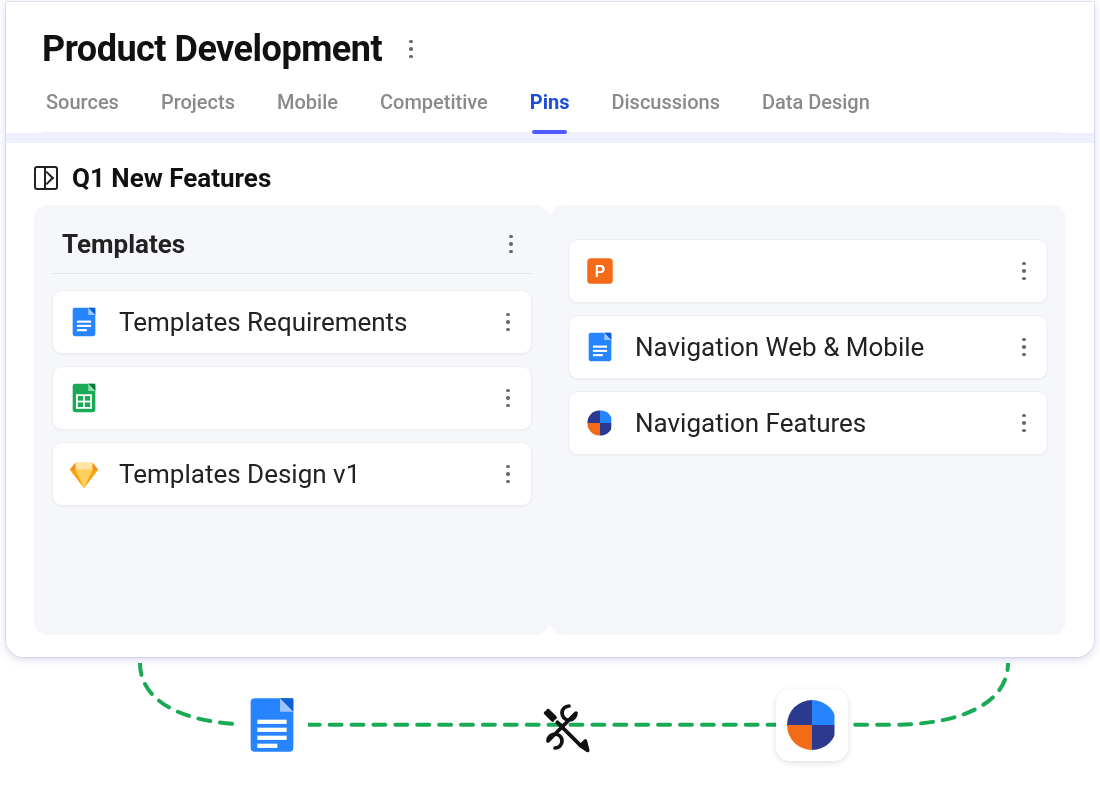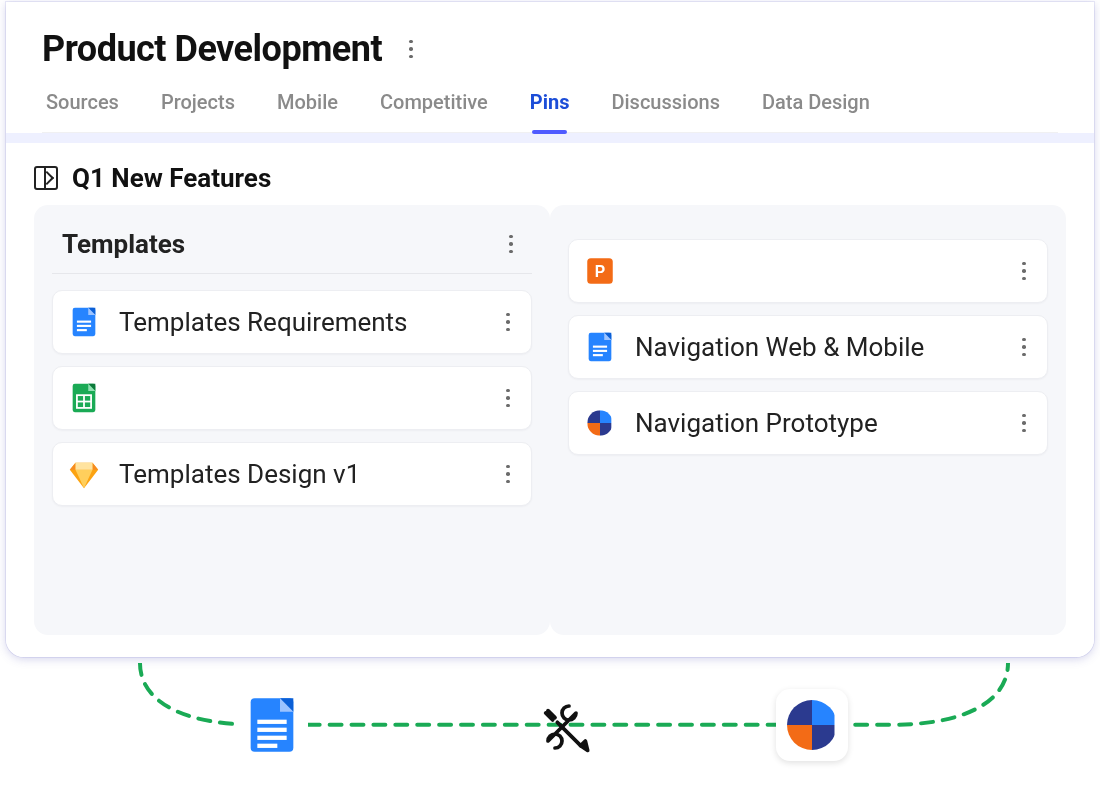--- a/index.html
+++ b/index.html
@@ -321,21 +321,21 @@
                   </defs>
                   <g clip-path="url(#circ1)">
                     <rect x="6" y="6" width="18" height="18" fill="#2b3a8f"></rect>
                     <rect x="24" y="6" width="18" height="18" fill="#2684ff"></rect>
                     <rect x="6" y="24" width="18" height="18" fill="#f36b16"></rect>
                     <rect x="24" y="24" width="18" height="18" fill="#2b3a8f"></rect>
                   </g>
                   <rect x="40" y="6" width="4" height="36" fill="#fff"></rect>
                 </svg>
             </span>
-            <span class="item-label">Navigation Prototype</span>
+            <span class="item-label">Navigation Features</span>
             <div class="kebab">
                 <span></span>
                 <span></span>
                 <span></span>
               </div>
           </div>
 
         </div>
       </div>
 

